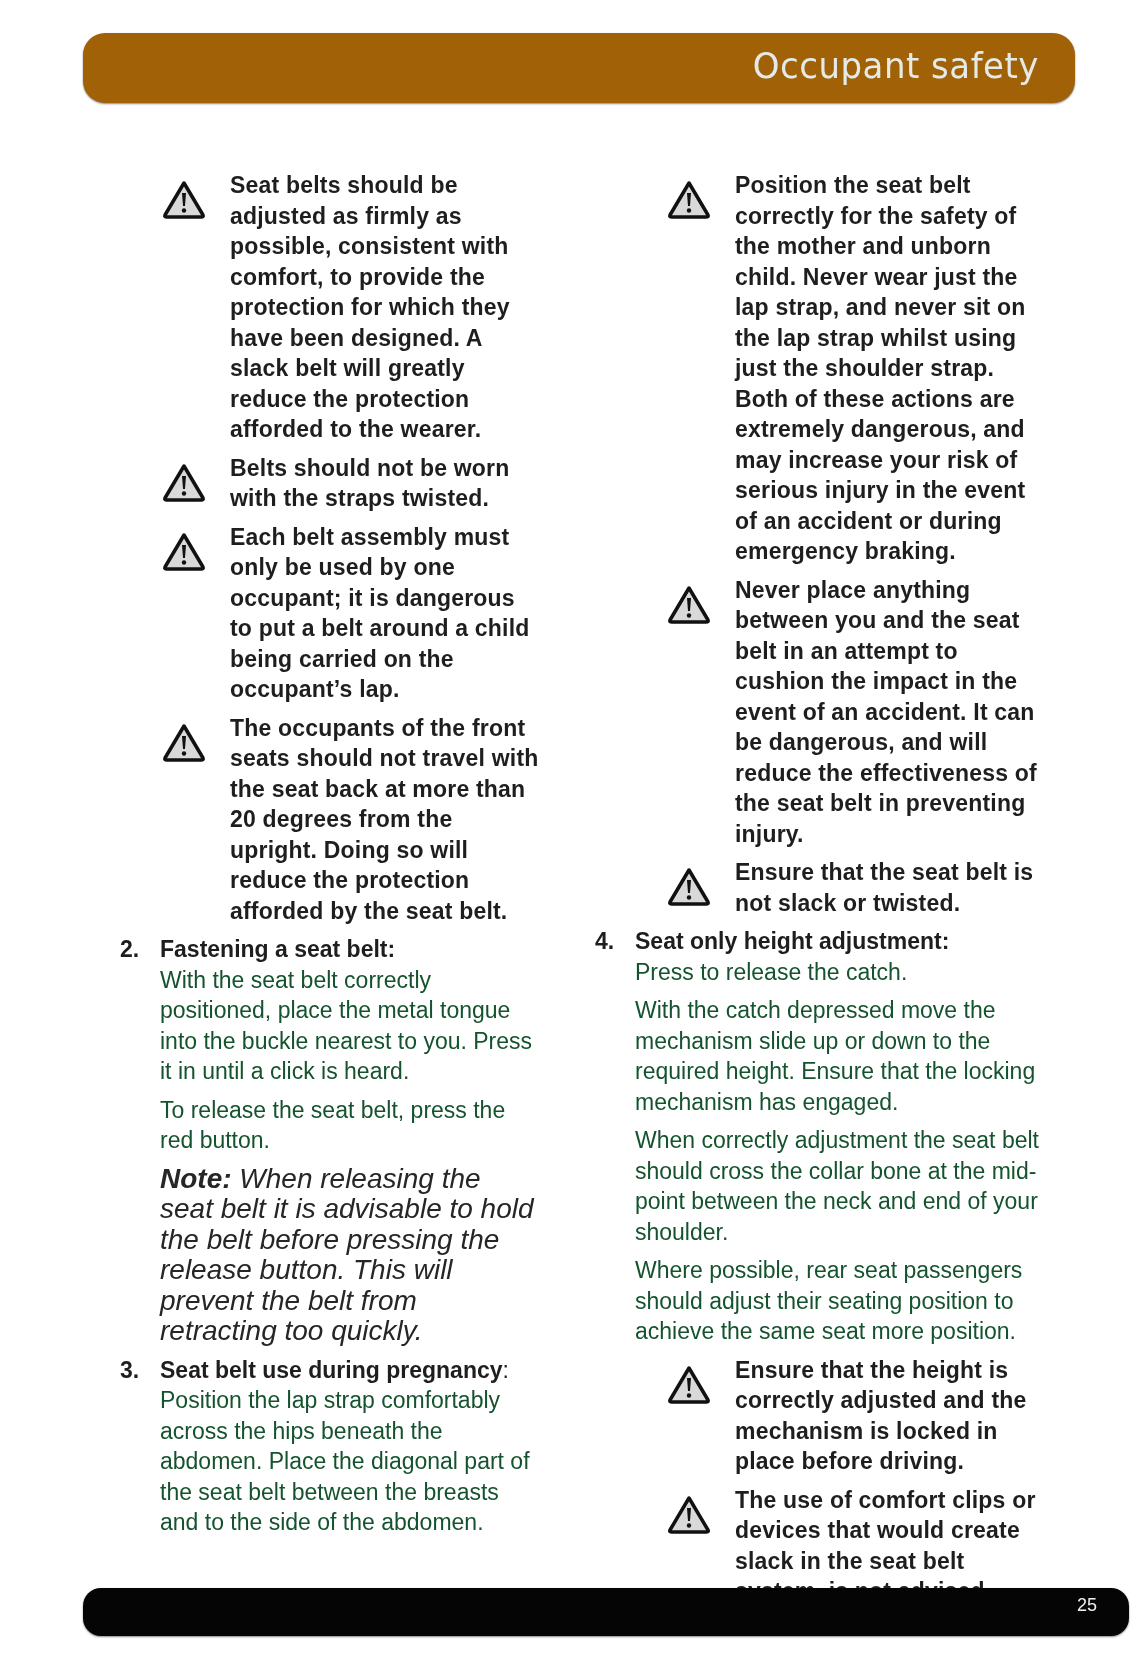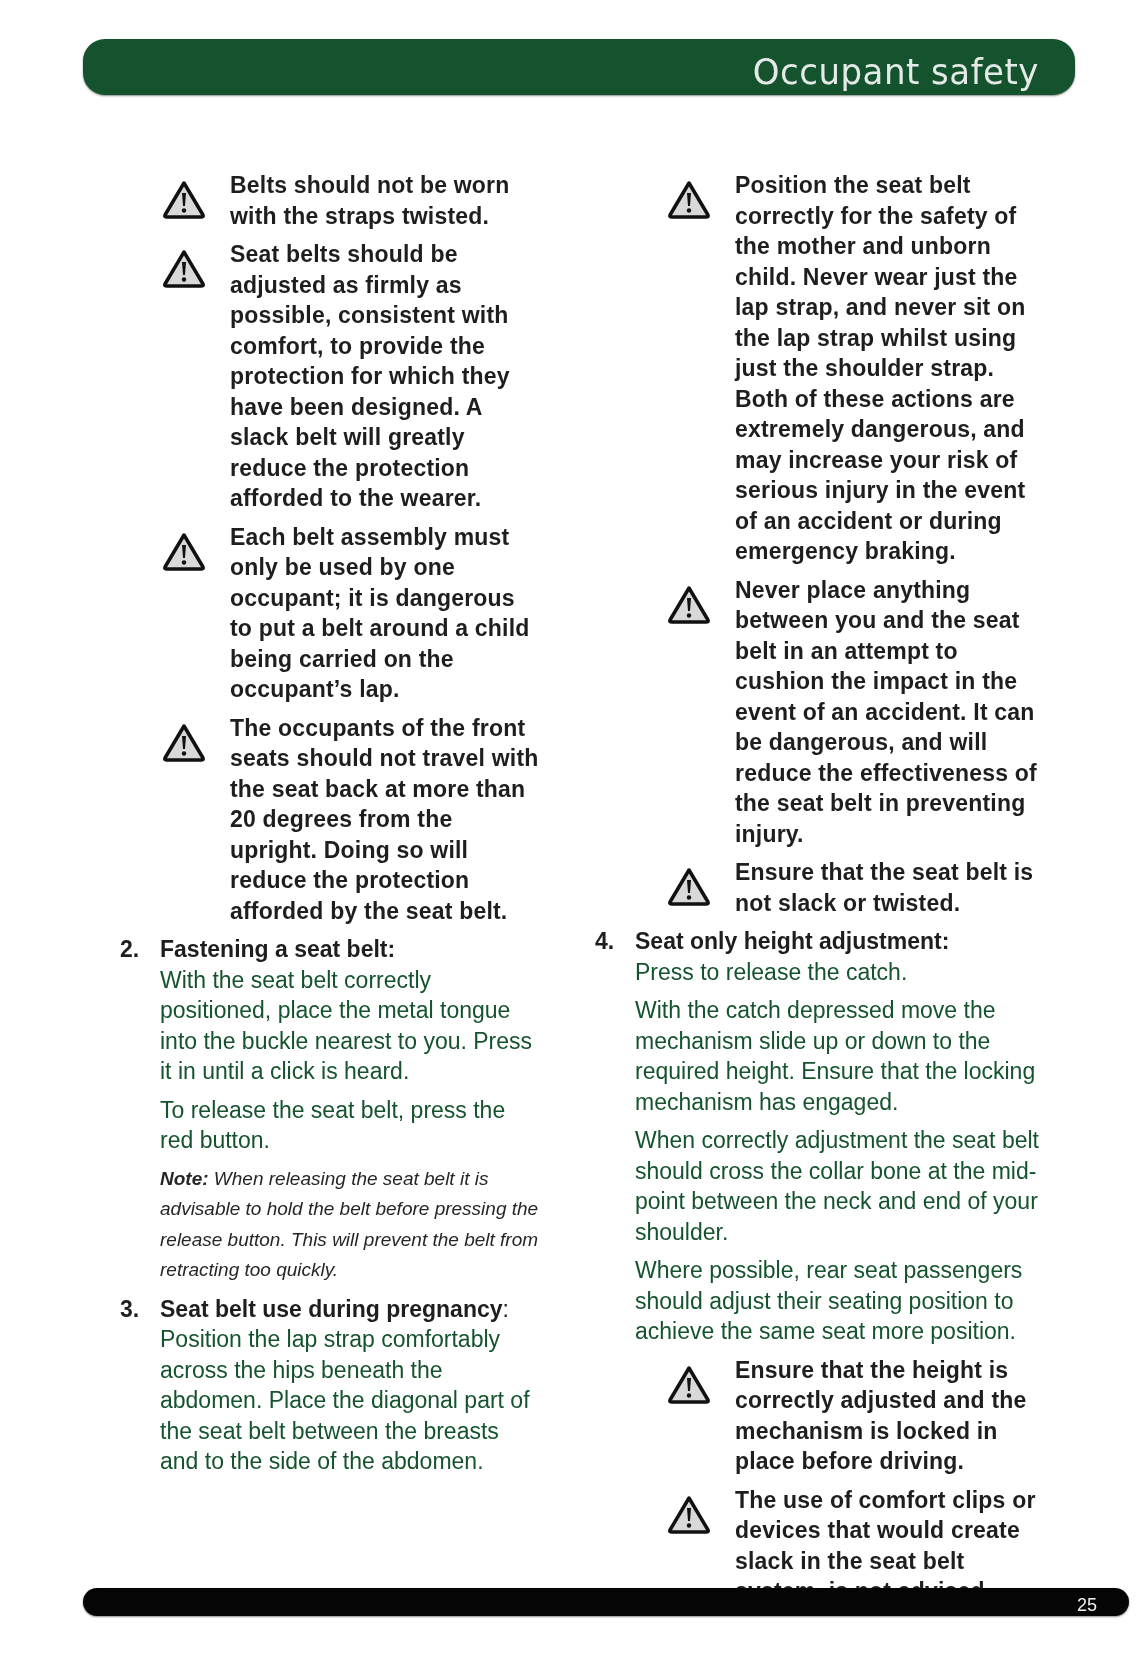--- a/index.html
+++ b/index.html
@@ -1,32 +1,32 @@
 <!DOCTYPE html>
 <html><head>
   <meta charset="utf-8">
   <style>
     html, body { margin: 0; padding: 0; background: #ffffff; }
     body { width: 1142px; height: 1654px; position: relative; overflow: hidden; font-family: "Liberation Sans", sans-serif; color: #1e1e1e; }
-    .header-bar { position: absolute; left: 83px; top: 39px; width: 992px; height: 56px; background: #14532d; border-radius: 22px 22px 22px 22px; box-shadow: 0 1px 2px #888; }
+    .header-bar { position: absolute; left: 83px; top: 33px; width: 992px; height: 70px; background: #a16207; border-radius: 22px 22px 22px 22px; box-shadow: 0 1px 2px #888; }
     .header-title { position: absolute; right: 36px; top: 12px; color: #e4eae7; font-family: "DejaVu Sans", sans-serif; font-size: 34px; letter-spacing: 0.5px; transform: scaleY(1.05); }
-    .footer-bar { position: absolute; left: 83px; top: 1588px; width: 1046px; height: 28px; background: #050505; border-radius: 18px; box-shadow: 0 1px 2px #888; }
+    .footer-bar { position: absolute; left: 83px; top: 1588px; width: 1046px; height: 48px; background: #050505; border-radius: 18px; box-shadow: 0 1px 2px #888; }
     .page-number { position: absolute; right: 32px; top: 7px; color: #f0f0f0; font-size: 18px; }
     .col { position: absolute; top: 170px; width: 420px; }
     .col-left { left: 120px; }
     .col-right { left: 625px; }
     .warning { position: relative; padding-left: 110px; margin-bottom: 8px; }
     .warning .icon { position: absolute; left: 42px; top: 10px; width: 44px; height: 40px; }
     .warn-text { font-weight: bold; font-size: 23px; line-height: 30.5px; letter-spacing: 0.2px; transform-origin: left; font-stretch: condensed; }
     .section { position: relative; padding-left: 40px; margin-top: 6px; }
     .section .num { position: absolute; left: 0; top: 0; font-weight: bold; font-size: 23px; line-height: 30.5px; }
     .sec-title { font-weight: bold; font-size: 23px; line-height: 30.5px; }
     .sec-title .colon { font-weight: normal; }
     .para { font-size: 23px; line-height: 30.5px; margin-bottom: 8px; color: #14532d; }
-    .note { font-style: italic; font-size: 19px; line-height: 30.5px; color: #262626; margin-bottom: 8px; }
+    .note { font-style: italic; font-size: 28px; line-height: 30.5px; color: #262626; margin-bottom: 8px; }
     .note b { font-weight: bold; }
   </style>
 </head>
 <body>
 
 <svg width="0" height="0" style="position:absolute">
   <defs>
     <symbol id="warn-tri" viewBox="0 0 44 40">
       <path d="M22 3 L41 35 Q42 37 39 37 L5 37 Q2 37 3 35 Z" fill="#d9d9d9" stroke="#111" stroke-width="3.5" stroke-linejoin="round"></path>
       <path d="M20 13 L24 13 L23 26 L21 26 Z" fill="#111"></path>
@@ -37,27 +37,27 @@
 
 <div class="header-bar">
   <span class="header-title">Occupant safety</span>
 </div>
 
 <div class="col col-left">
   <div class="warning">
     <svg class="icon">
         <use href="#warn-tri"></use>
       </svg>
-    <div class="warn-text">Belts should not be worn with the straps twisted.</div>
+    <div class="warn-text">Seat belts should be adjusted as firmly as possible, consistent with comfort, to provide the protection for which they have been designed. A slack belt will greatly reduce the protection afforded to the wearer.</div>
   </div>
   <div class="warning">
     <svg class="icon">
         <use href="#warn-tri"></use>
       </svg>
-    <div class="warn-text">Seat belts should be adjusted as firmly as possible, consistent with comfort, to provide the protection for which they have been designed. A slack belt will greatly reduce the protection afforded to the wearer.</div>
+    <div class="warn-text">Belts should not be worn with the straps twisted.</div>
   </div>
   <div class="warning">
     <svg class="icon">
         <use href="#warn-tri"></use>
       </svg>
     <div class="warn-text">Each belt assembly must only be used by one occupant; it is dangerous to put a belt around a child being carried on the occupant’s lap.</div>
   </div>
   <div class="warning">
     <svg class="icon">
         <use href="#warn-tri"></use>

